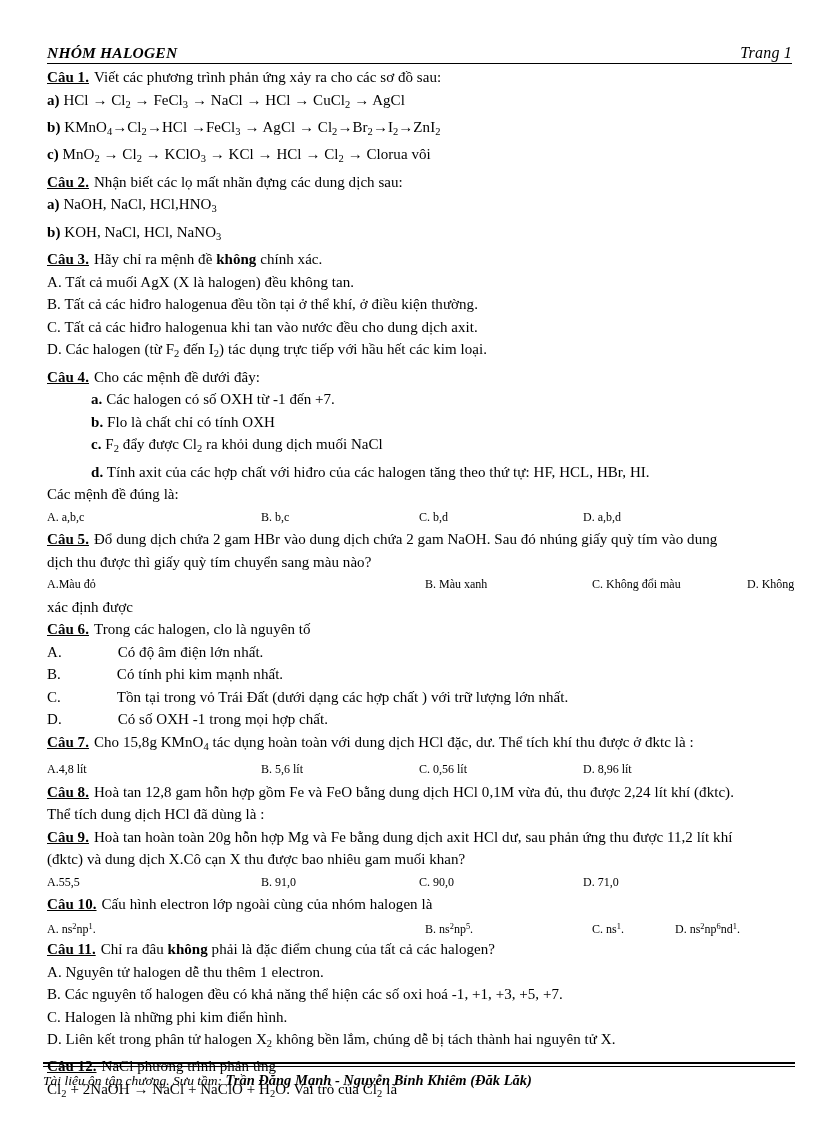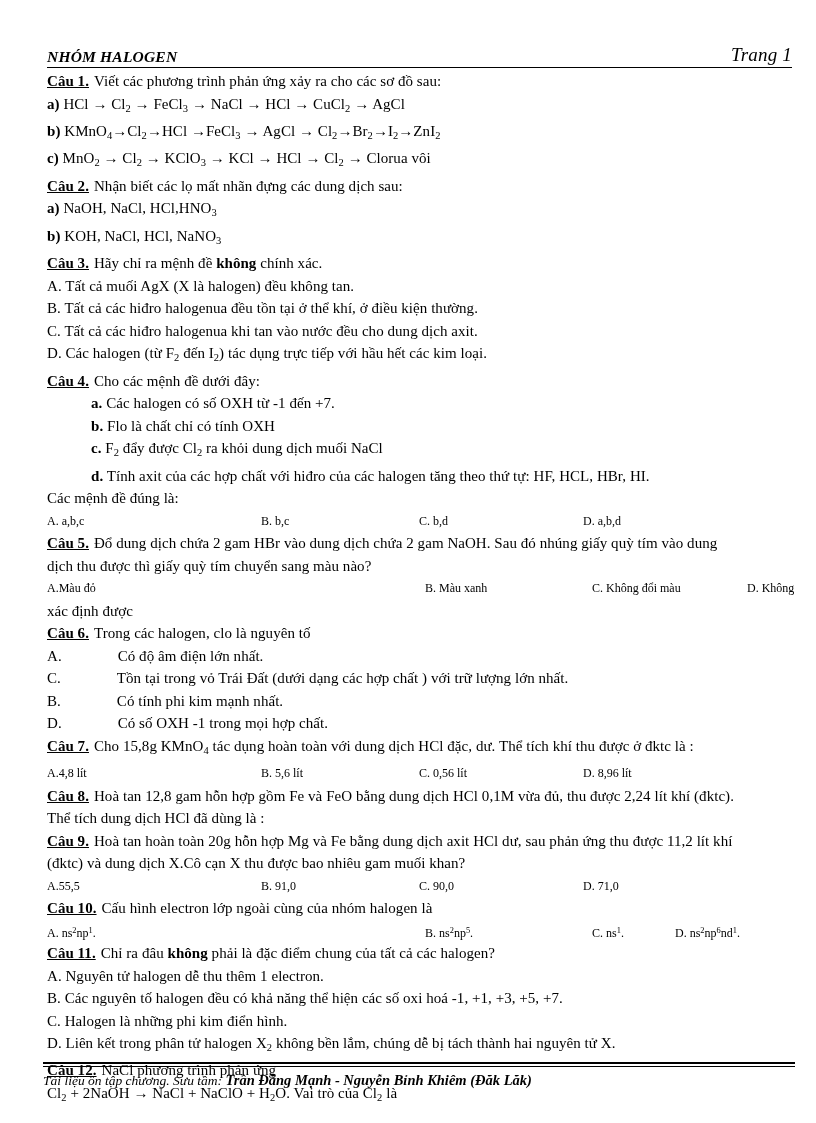--- a/index.html
+++ b/index.html
@@ -37,21 +37,21 @@
     align-items: flex-end;
     font-style: italic;
     font-weight: bold;
     font-size: 15.5px;
     letter-spacing: .2px;
     border-bottom: 1.6px solid #000;
     padding-bottom: 1px;
     margin-bottom: 2px;
   }
   .hdr .right {
-    font-size: 19px;
+    font-size: 16px;
     font-weight: normal;
   }
 
   
   .ln {
     font-size: 15px;
     line-height: 22.5px;
     white-space: nowrap;
     letter-spacing: .05px;
   }
@@ -191,24 +191,24 @@
     </div>
     <div class="ln">xác định được</div>
 
     <div class="ln">
       <span class="cau">Câu 6.</span><span>Trong các halogen,  clo là nguyên  tố</span>
     </div>
     <div class="ln">
       <span>A.</span><span class="lbl">Có độ âm điện lớn nhất.</span>
     </div>
     <div class="ln">
+      <span>B.</span><span class="lbl">Có tính phi kim mạnh nhất.</span>
+    </div>
+    <div class="ln">
       <span>C.</span><span class="lbl">Tồn tại trong vỏ Trái Đất (dưới dạng các hợp chất ) với trữ lượng lớn nhất.</span>
-    </div>
-    <div class="ln">
-      <span>B.</span><span class="lbl">Có tính phi kim mạnh nhất.</span>
     </div>
     <div class="ln">
       <span>D.</span><span class="lbl">Có số OXH -1 trong mọi hợp chất.</span>
     </div>
 
     <div class="ln">
       <span class="cau">Câu 7.</span><span>Cho 15,8g KMnO<sub>4</sub> tác dụng hoàn toàn với dung dịch HCl đặc, dư. Thể tích khí thu được ở đktc là :</span>
     </div>
     <div class="opts">
       <span class="c0">A.4,8 lít</span>

